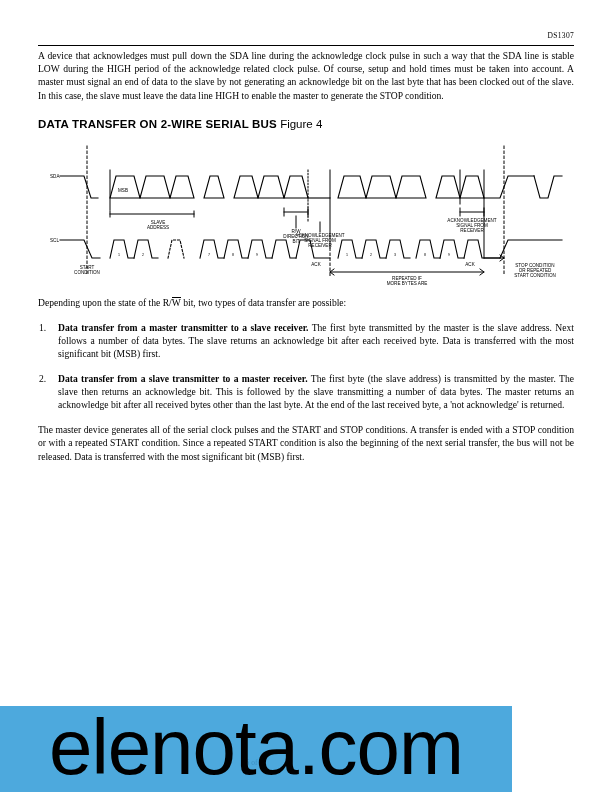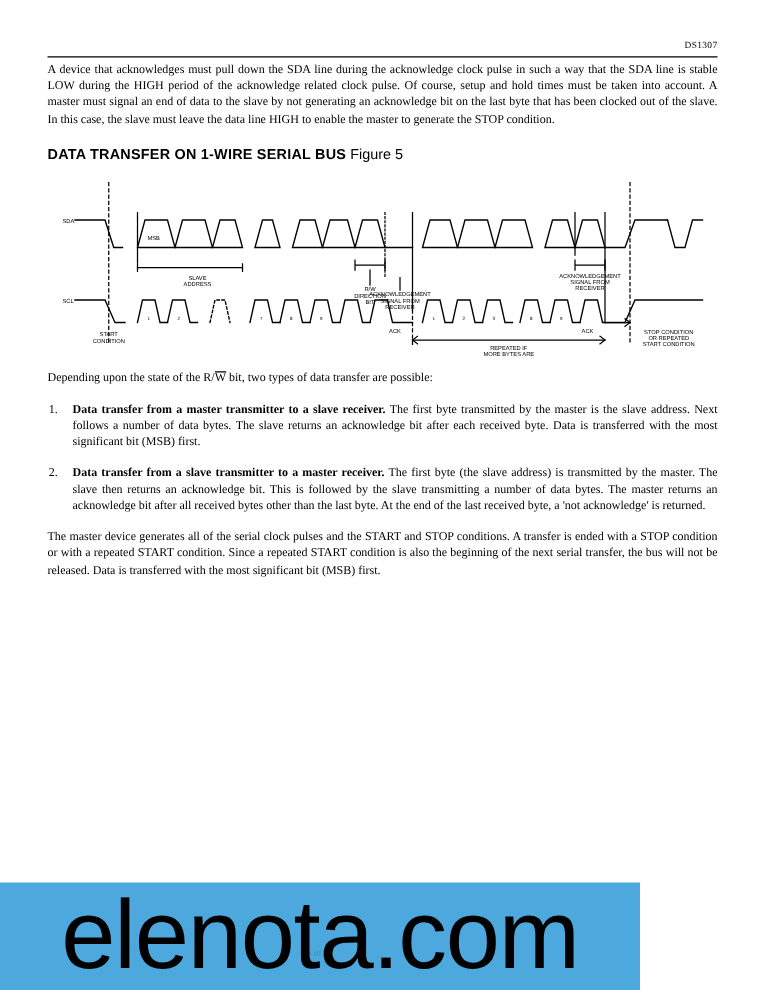--- a/index.html
+++ b/index.html
@@ -151,21 +151,21 @@
 <div class="page">
 
   <div class="header-id">DS1307</div>
   <div class="header-rule"></div>
 
   <div class="content">
 
 
     <p class="body">A device that acknowledges must pull down the SDA line during the acknowledge clock pulse in such a way that the SDA line is stable LOW during the HIGH period of the acknowledge related clock pulse.  Of course, setup and hold times must be taken into account.  A master must signal an end of data to the slave by not generating an acknowledge bit on the last byte that has been clocked out of the slave.  In this case, the slave must leave the data line HIGH to enable the master to generate the STOP condition.</p>
 
-    <div class="sec-head"><span class="t">DATA TRANSFER ON 1-WIRE SERIAL BUS</span> <span class="f">Figure 5</span></div>
+    <div class="sec-head"><span class="t">DATA TRANSFER ON 2-WIRE SERIAL BUS</span> <span class="f">Figure 4</span></div>
 
     <div class="figure-wrap">
       <svg width="536" height="150" viewBox="0 0 536 150" xmlns="http://www.w3.org/2000/svg">
         <g fill="none" stroke="#000" stroke-width="1.1" stroke-linecap="square">
 
           <path d="M22,40 L46,40 L53,62 L60,62"></path>
 
           <path d="M72,62 L78,40 L96,40 L102,62 L96,62 L78,62 Z"></path>
           <path d="M102,62 L108,40 L126,40 L132,62 L126,62 L108,62 Z"></path>
           <path d="M132,62 L138,40 L150,40 L156,62 L150,62 L138,62 Z"></path>

